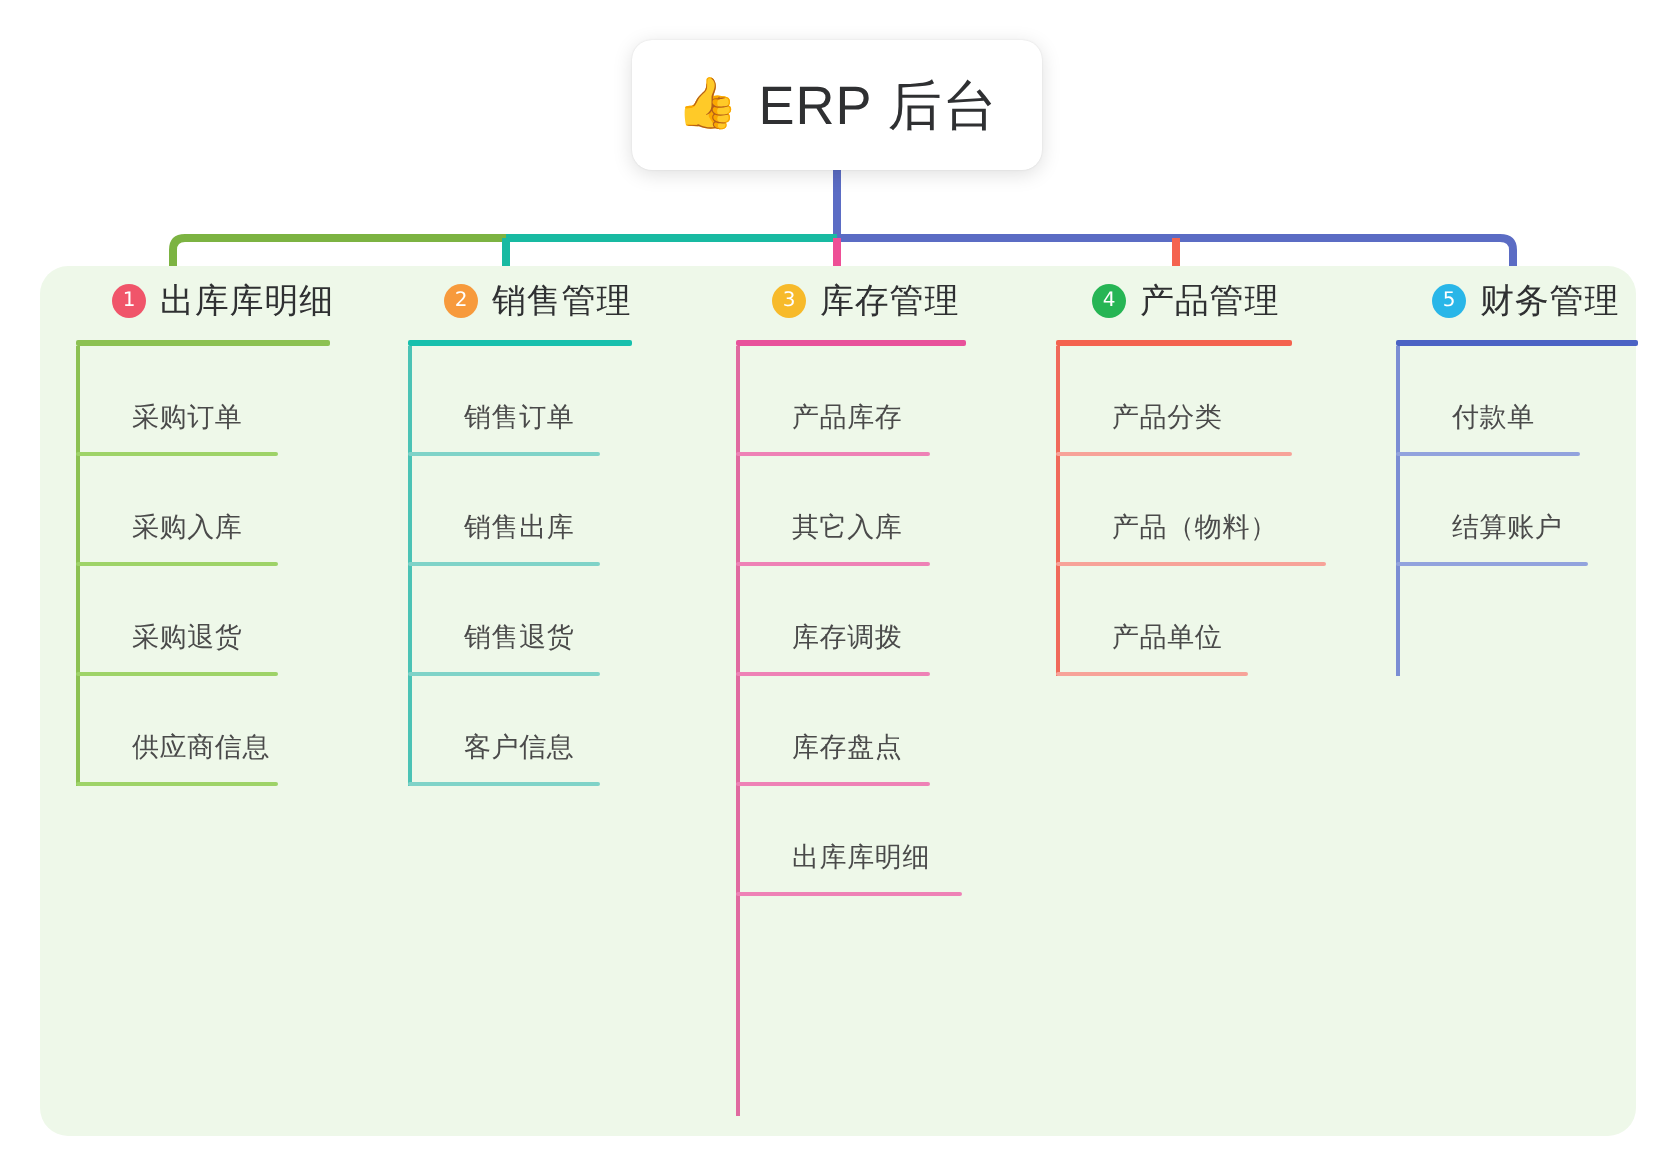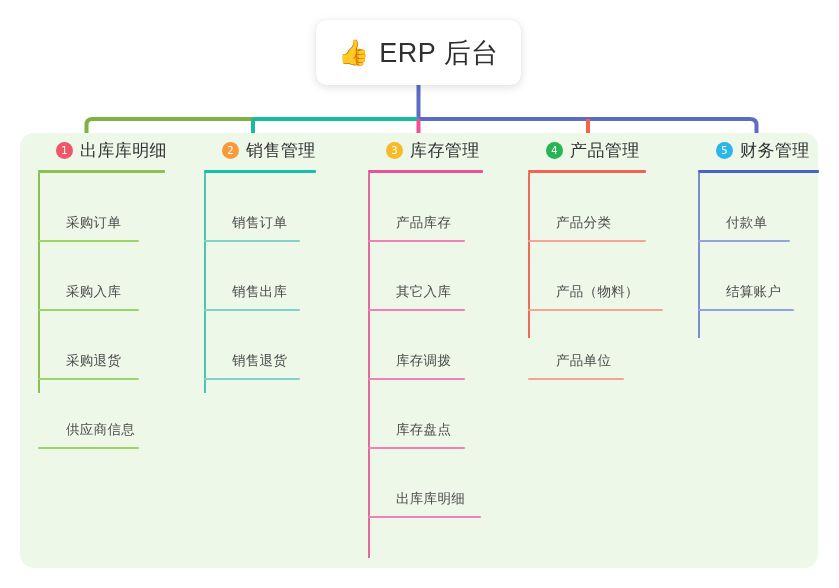--- a/index.html
+++ b/index.html
@@ -114,21 +114,21 @@
     padding-top: 0;
   }
   .spine {
     position: absolute;
     left: 0;
     top: 0;
     width: 2px;
   }
   .leaf {
     position: relative;
-    height: 69px;
+    height: 55px;
     box-sizing: border-box;
   }
   .leaf-label {
     position: absolute;
     left: 28px;
     bottom: 10px;
     font-size: 13.5px;
     color: #4a4a4a;
     white-space: nowrap;
     letter-spacing: 0.3px;
@@ -207,20 +207,24 @@
           <div class="leaf-rule" style="background: rgb(127, 211, 200); width: 96px;"></div>
         </div>
         <div class="leaf">
           <span class="leaf-label">销售出库</span>
           <div class="leaf-rule" style="background: rgb(127, 211, 200); width: 96px;"></div>
         </div>
         <div class="leaf">
           <span class="leaf-label">销售退货</span>
           <div class="leaf-rule" style="background: rgb(127, 211, 200); width: 96px;"></div>
         </div>
+        <div class="leaf">
+          <span class="leaf-label">客户信息</span>
+          <div class="leaf-rule" style="background: rgb(127, 211, 200); width: 96px;"></div>
+        </div>
       </div>
     </div>
     <div class="column" style="left: 348px;">
       <div class="col-header">
         <span class="badge" style="background: rgb(247, 186, 42);">3</span>
         <span class="col-title">库存管理</span>
       </div>
       <div class="col-rule" style="background: rgb(232, 82, 155); width: 115px;"></div>
       <div class="col-body">
         <div class="spine" style="background: rgb(224, 106, 160); height: 385px;"></div>

